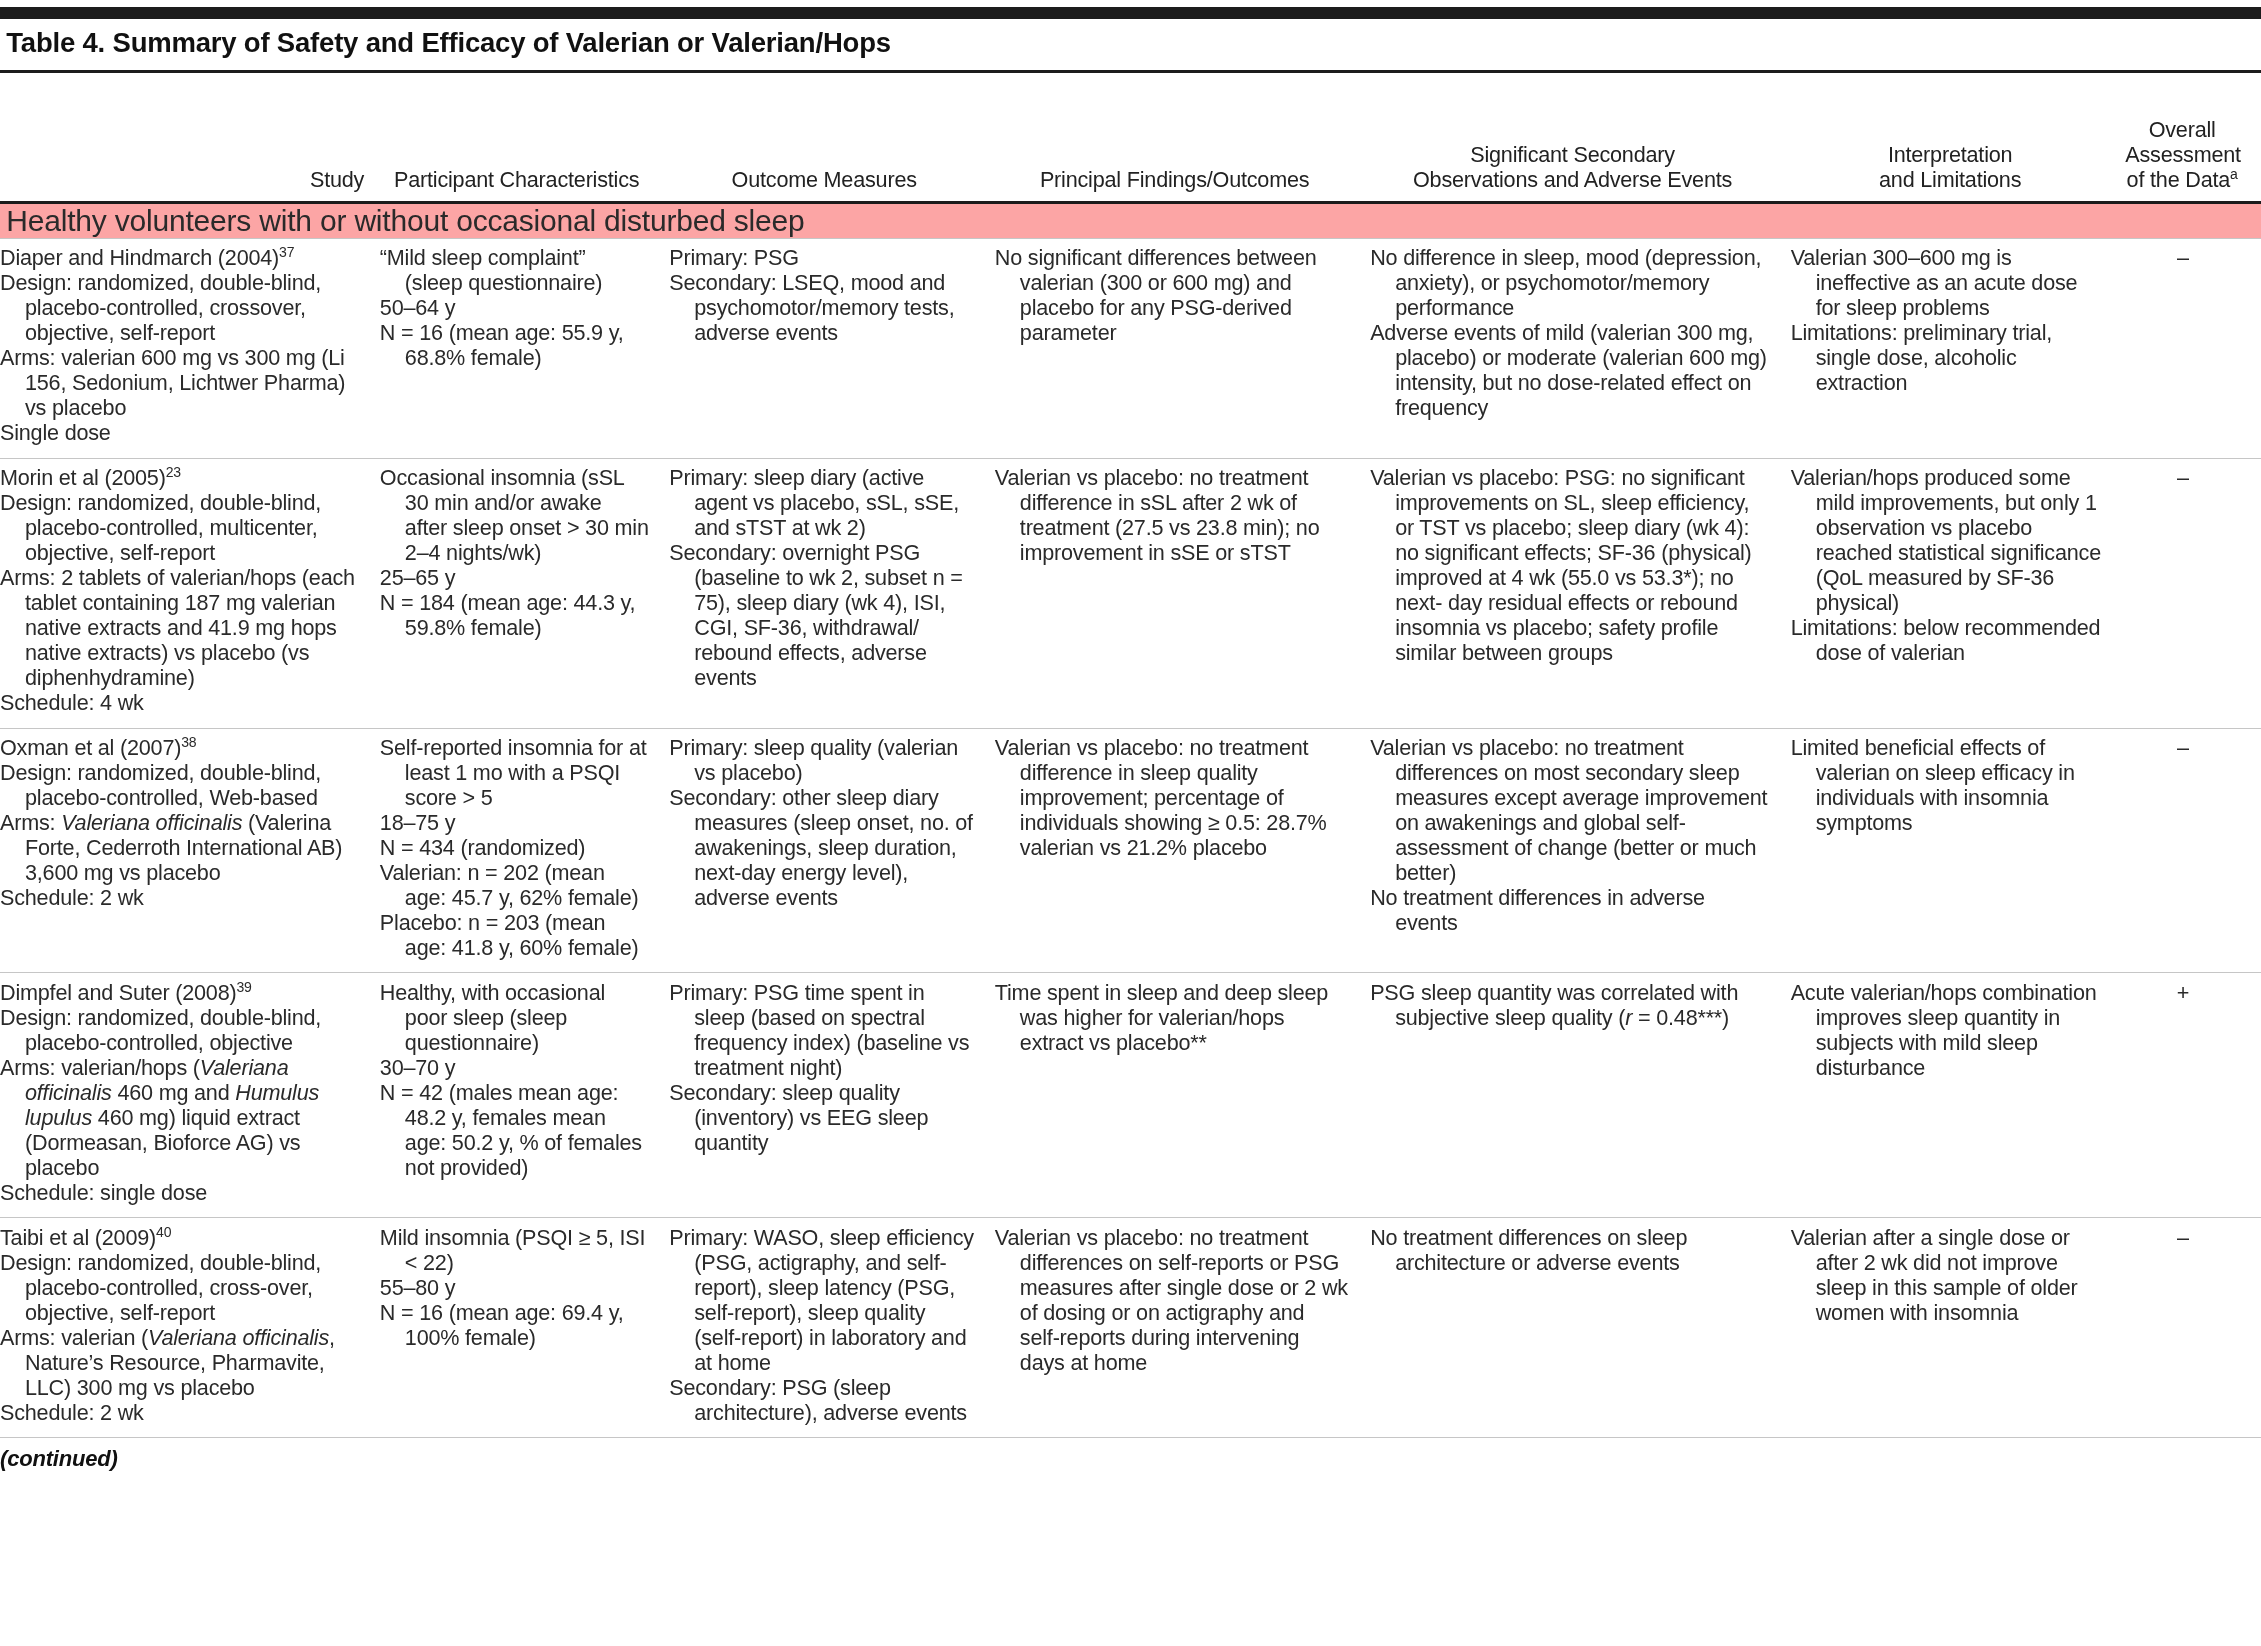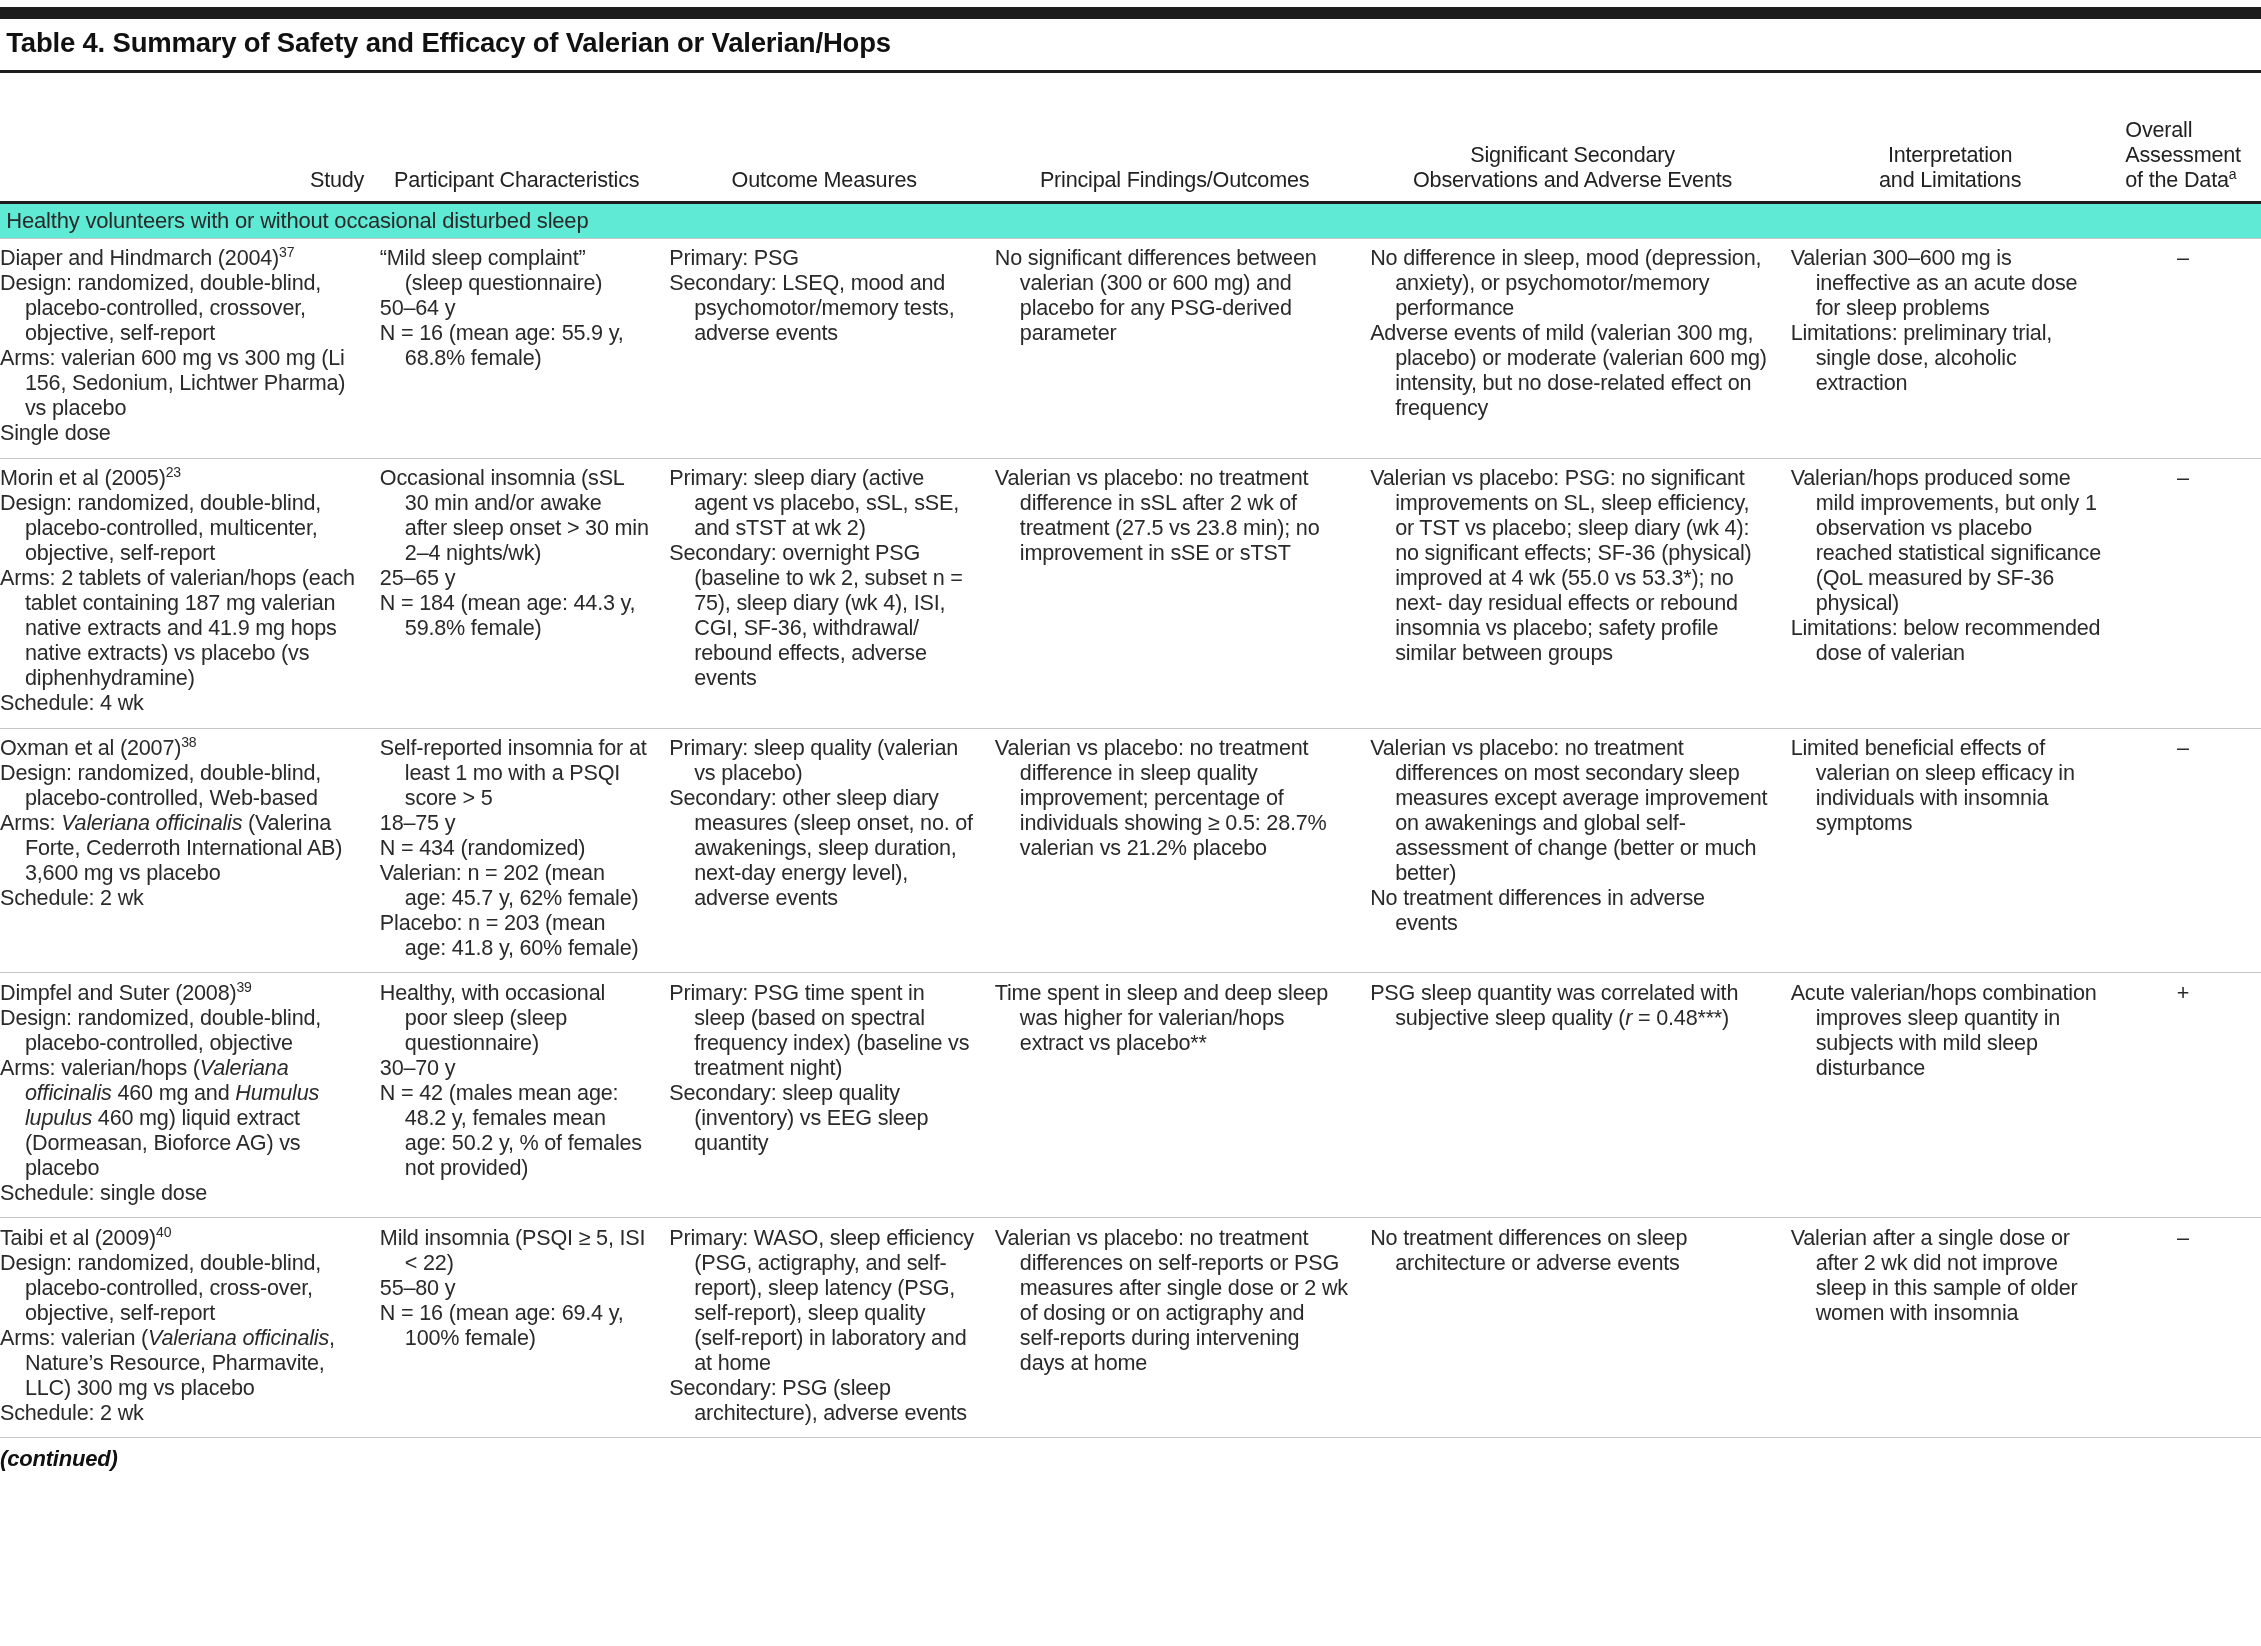--- a/index.html
+++ b/index.html
@@ -20,26 +20,26 @@
   table{
     width:100%;border-collapse:collapse;table-layout:fixed;
     font-size:21.6px;line-height:25px;
   }
   thead th{
     font-weight:normal;vertical-align:bottom;
     padding:44px 15.7px 9.4px 0;color:#222;
   }
   thead th.col-study{text-align:right;padding-left:6.3px;}
   thead th.col-center{text-align:center;}
-  thead th.col-right{text-align:left;padding-right:22px;}
+  thead th.col-right{text-align:center;padding-right:22px;}
   thead tr{border-bottom:3.9px solid #1c1c1c;}
   tr.section-row td{
-    background:#5eead4;
+    background:#fca5a5;
     padding:3.9px 6.3px 4.7px 6.3px;
-    font-size:22px;
+    font-size:30px;
   }
   tbody tr.study-row td{
     vertical-align:top;border-top:1.6px solid #c6c6c6;
     padding:6.3px 20.5px 12.6px 0;
   }
   tbody tr.study-row{border-bottom:1.6px solid #c6c6c6;}
   tbody td.cell-study{padding-left:6.3px;}
   tbody td.cell-assessment{text-align:center;padding-right:31.5px;}
   .cell p{
     margin:0;padding-left:25px;text-indent:-25px;

